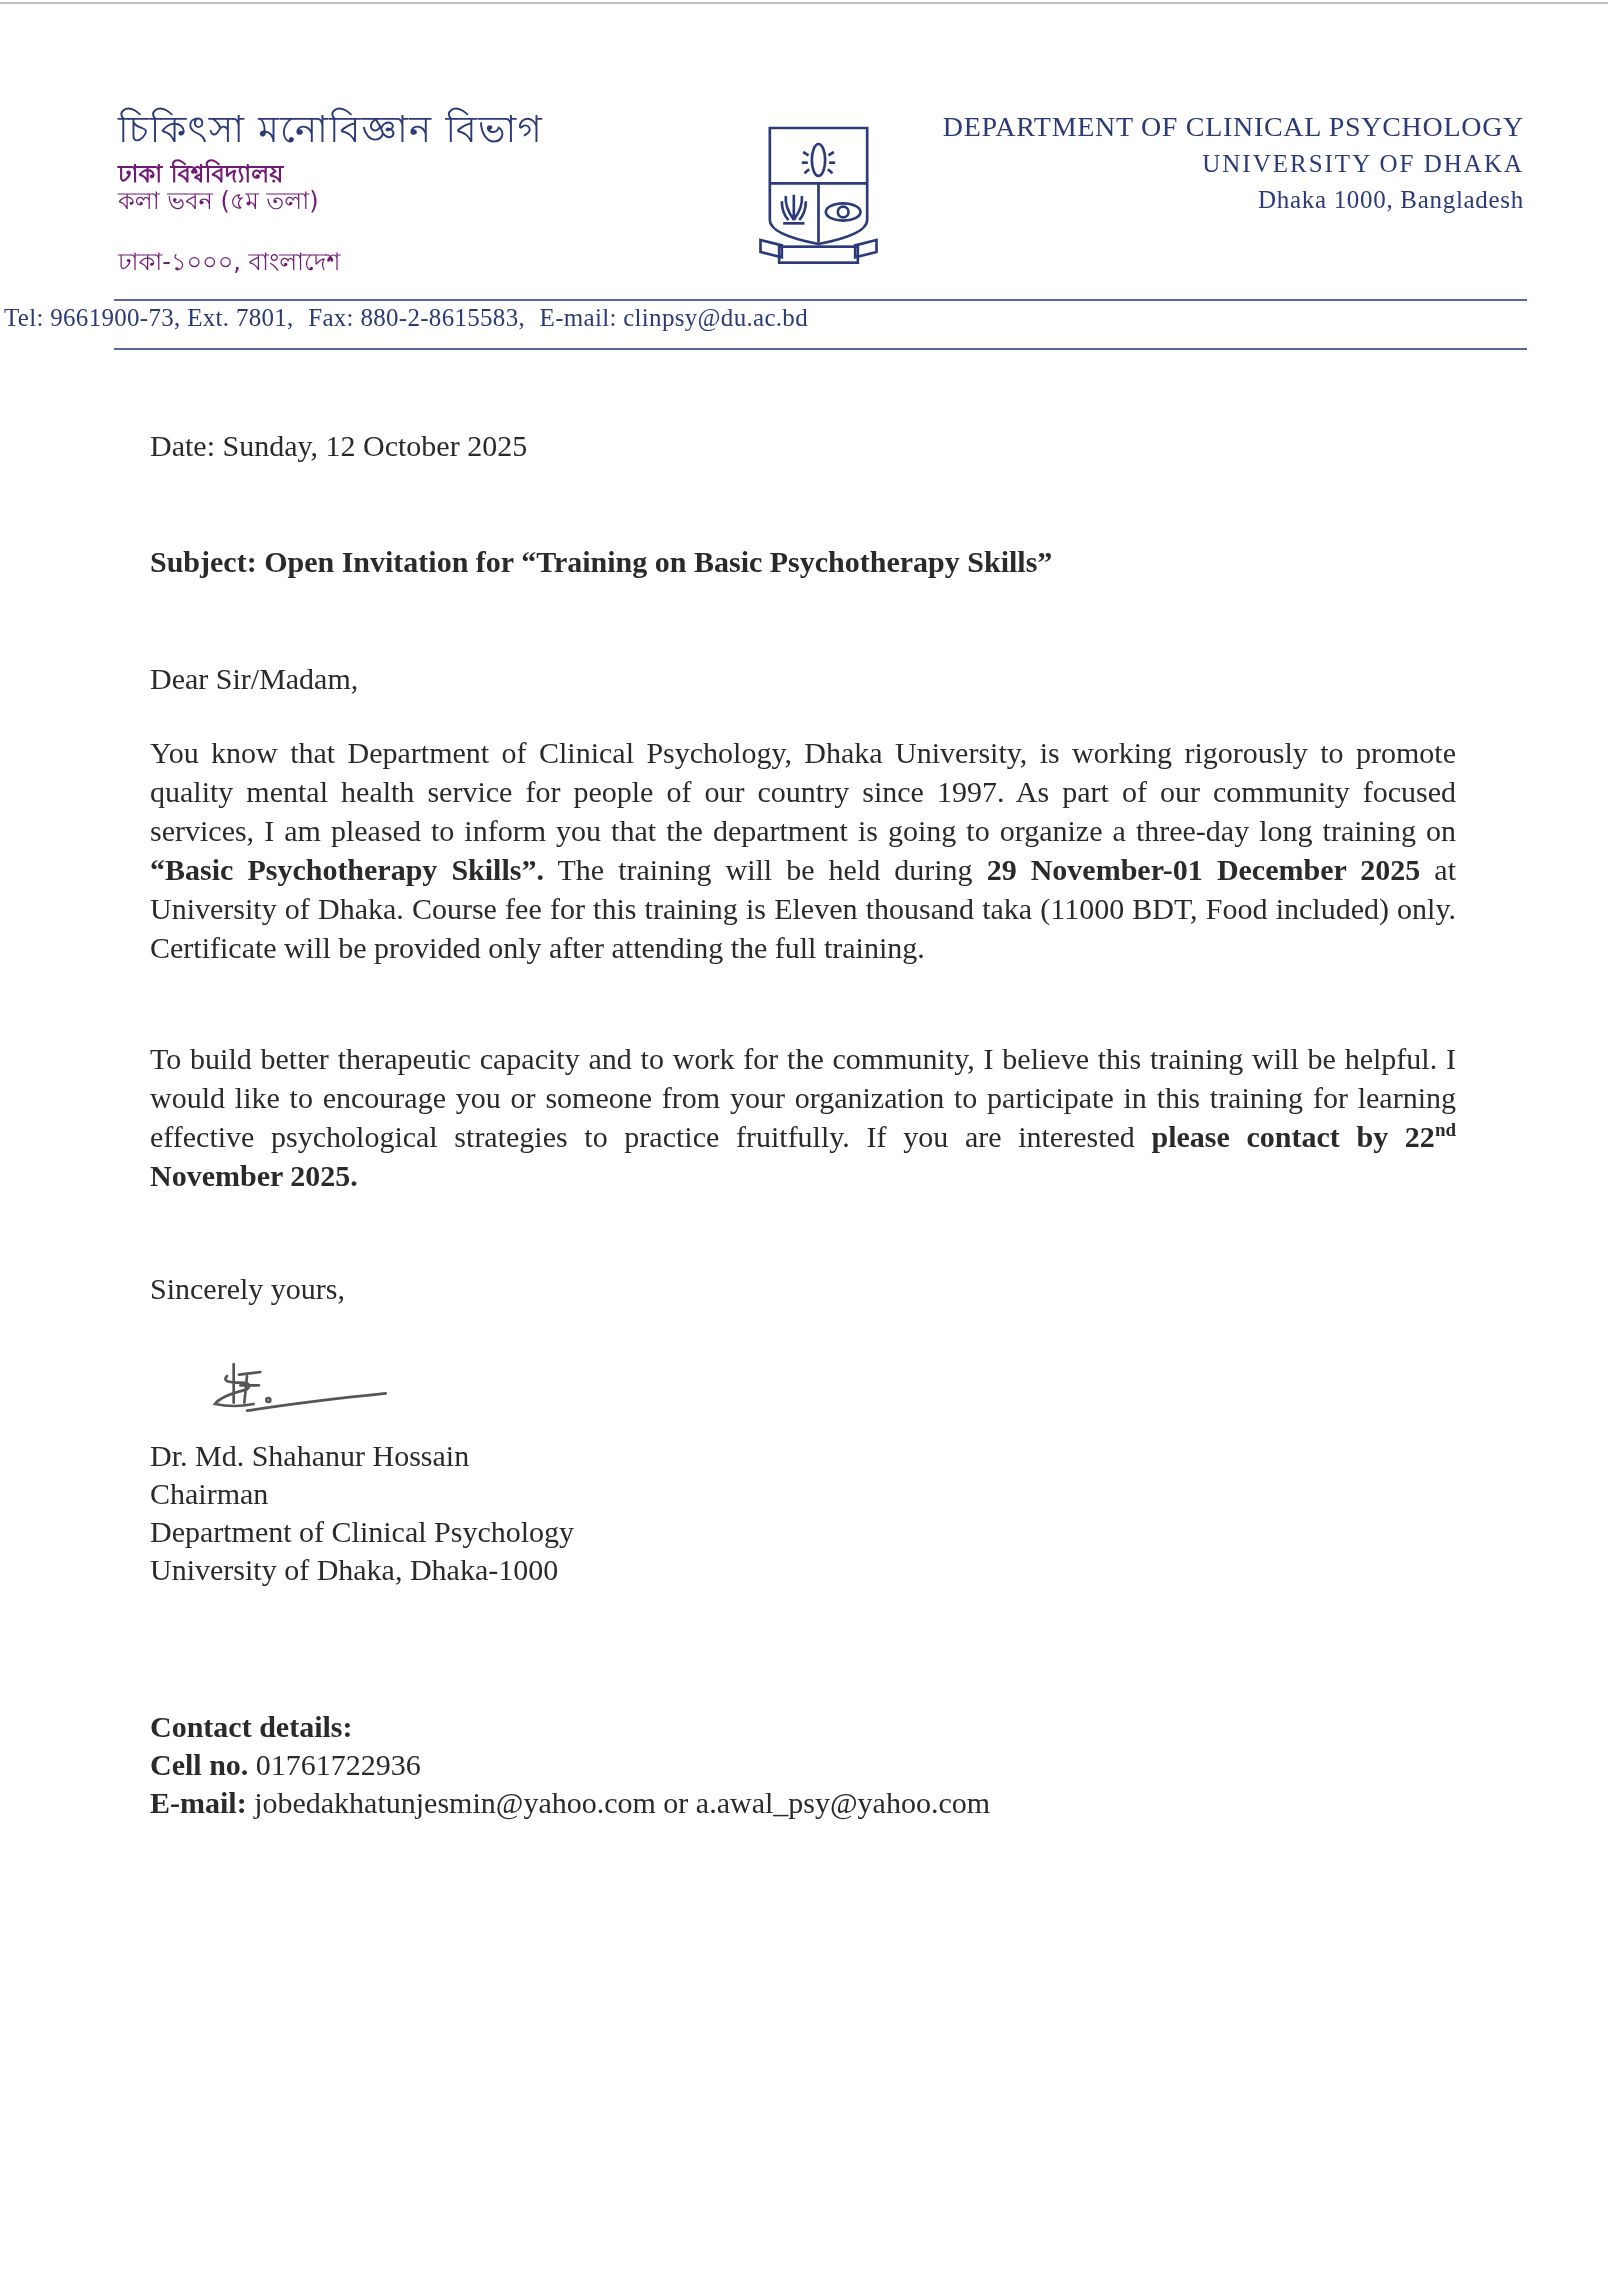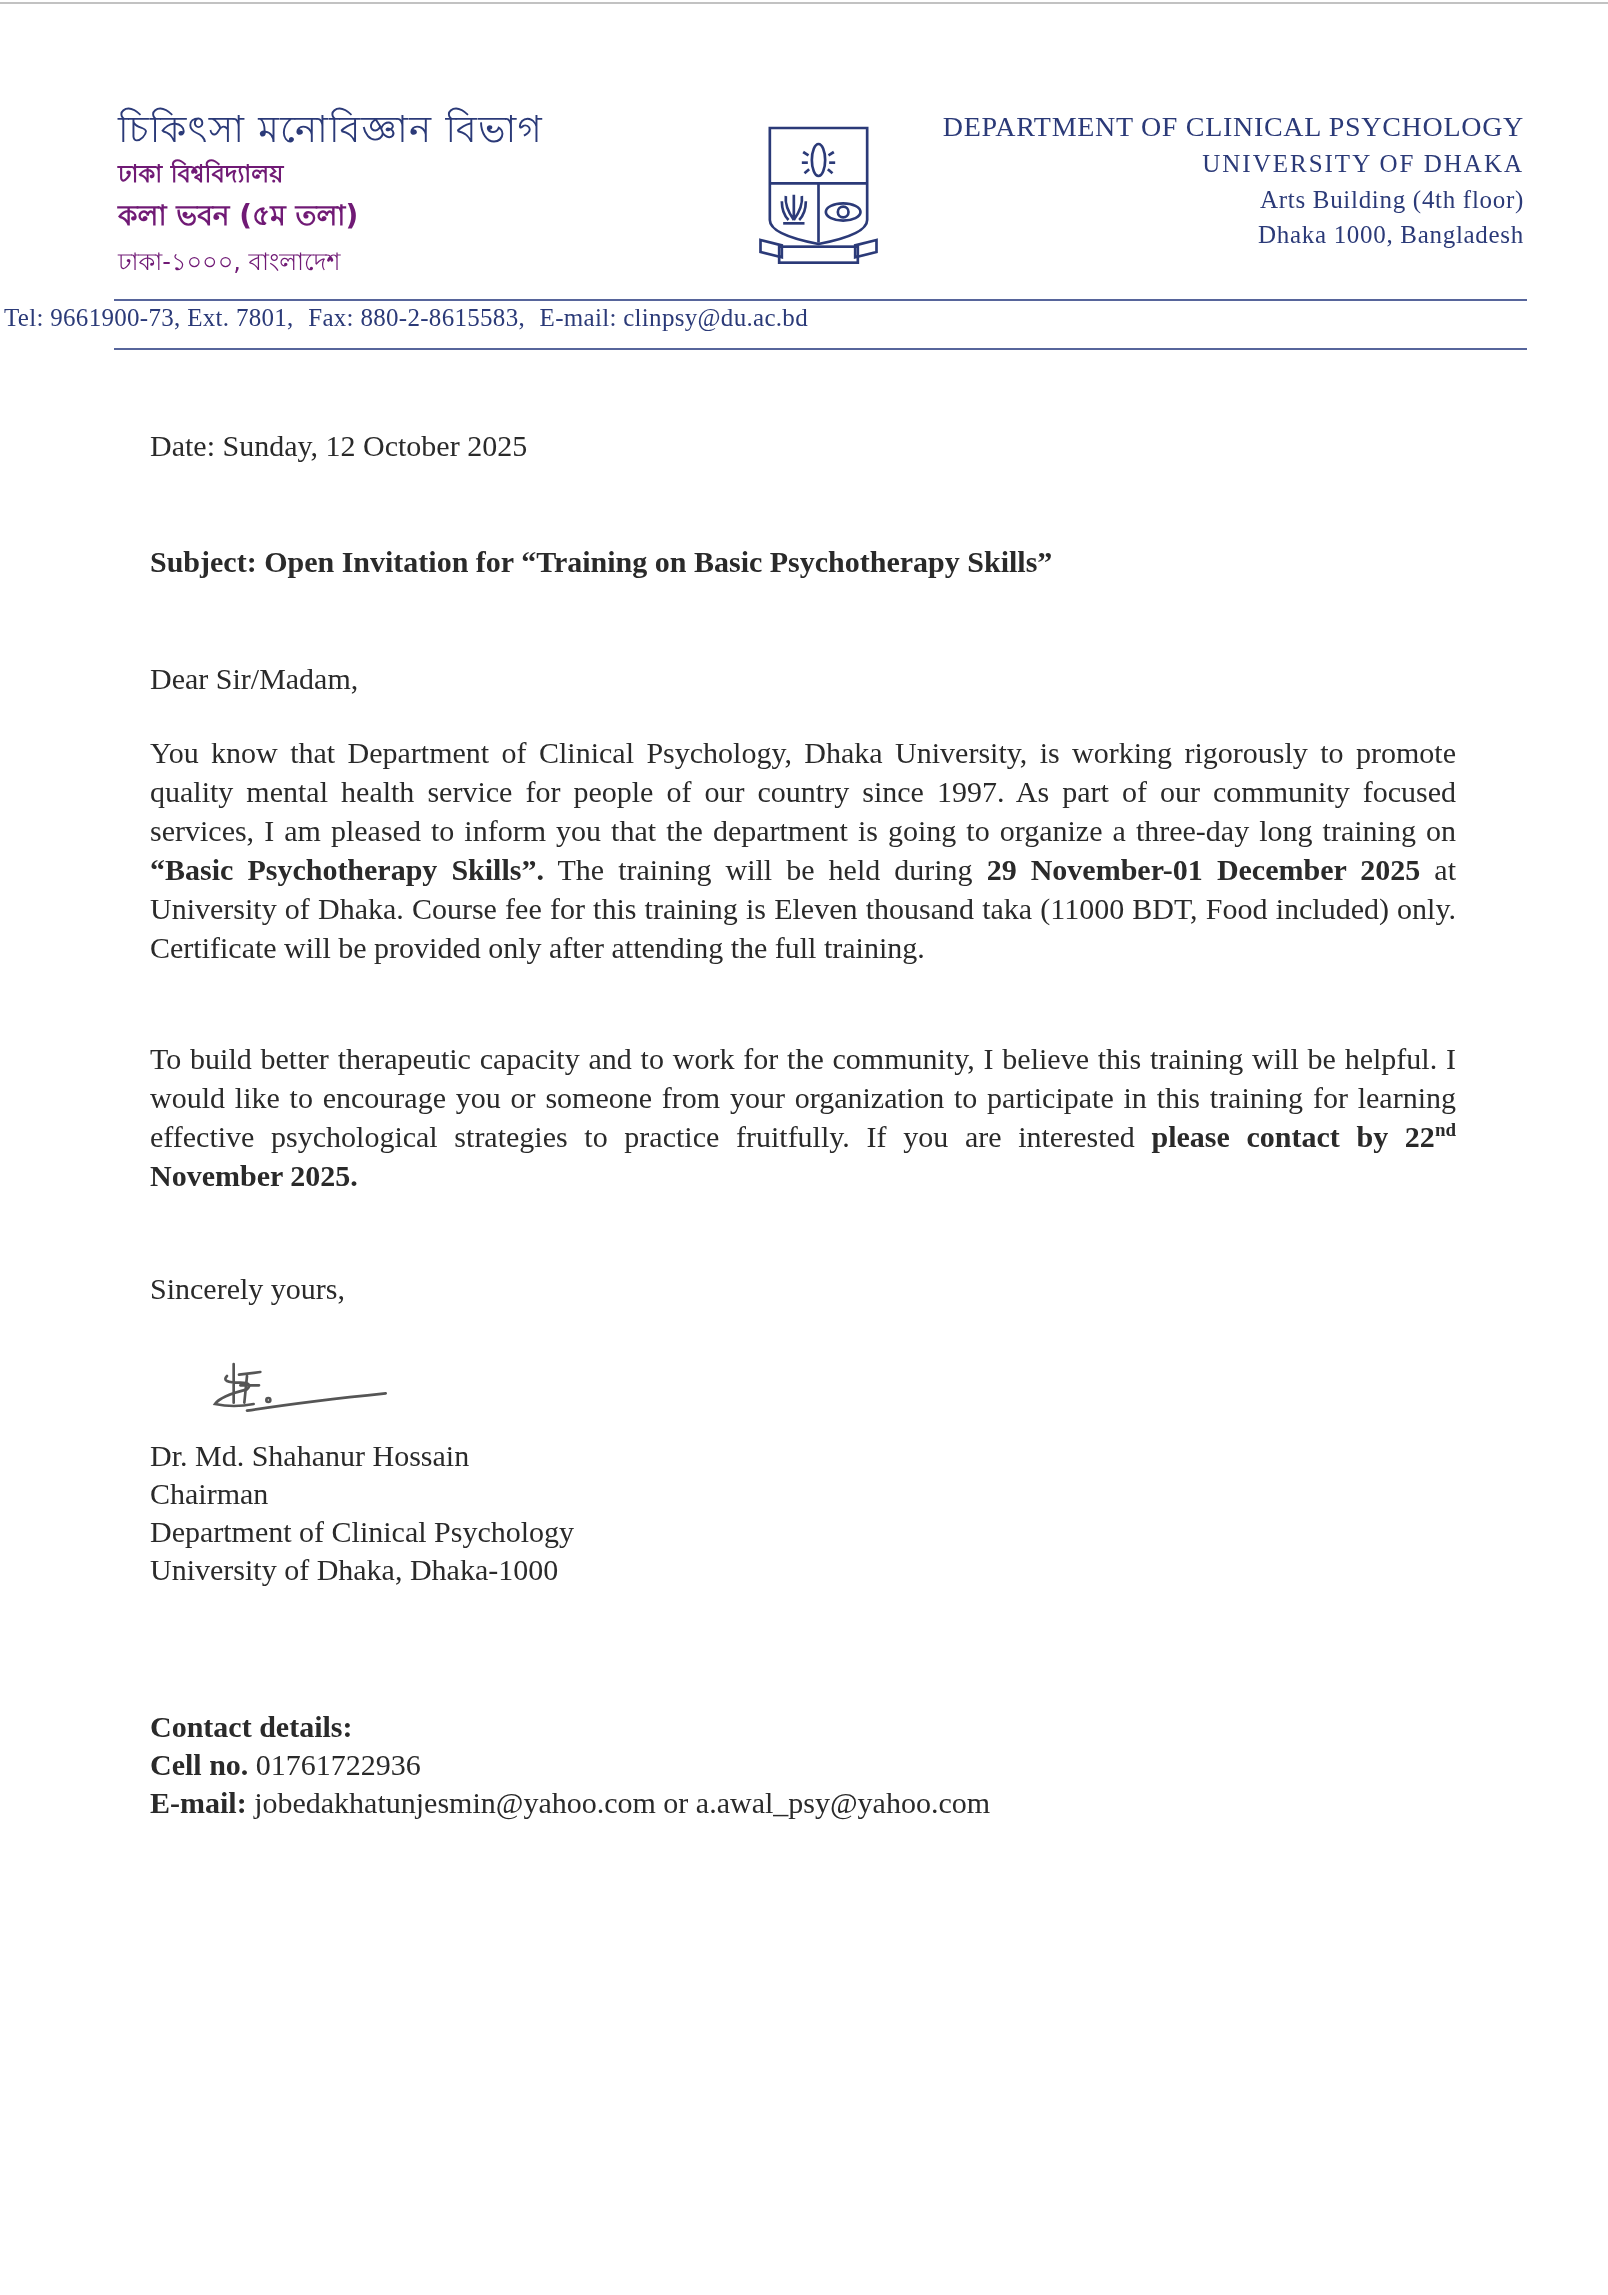--- a/index.html
+++ b/index.html
@@ -4,21 +4,21 @@
 <style>
   html, body { margin: 0; padding: 0; }
   body {
     width: 1609px; height: 2295px; background: #ffffff; position: relative; overflow: hidden;
     font-family: "Liberation Serif", "DejaVu Serif", serif; color: #2a2a2a;
   }
   .scan-edge { position: absolute; left: 0; top: 2px; width: 1609px; height: 2px; background: #9a9a9a; opacity: .6; }
   .bn-title { position: absolute; left: 118px; top: 100px; font-family: "DejaVu Sans", sans-serif; font-size: 37px; letter-spacing: 1.3px; color: #2b3a78; }
   .bn-line { position: absolute; left: 118px; font-family: "DejaVu Sans", sans-serif; color: #701a75; }
   .bn-1 { top: 155px; font-size: 24px; font-weight: bold; }
-  .bn-2 { top: 194px; font-size: 28px; font-weight: bold; }
+  .bn-2 { top: 182px; font-size: 24px; }
   .bn-3 { top: 235px; font-size: 24px; margin-top: 8px; }
 
   .crest { position: absolute; left: 755px; top: 120px; width: 127px; height: 150px; }
 
   .en-block { position: absolute; right: 85px; top: 107px; text-align: right; color: #2b3a78; font-family: "Liberation Serif", serif; }
   .en-1 { font-size: 28px; letter-spacing: 0.7px; line-height: 39px; }
   .en-2 { font-size: 25px; letter-spacing: 2px; line-height: 36px; }
   .en-3, .en-4 { font-size: 25px; letter-spacing: 0.7px; line-height: 35px; }
 
   .rule { position: absolute; left: 114px; width: 1413px; height: 2px; background: #3a4a8a; opacity: .85; }
@@ -70,21 +70,20 @@
     <ellipse cx="132" cy="138" rx="26" ry="13"></ellipse>
     <circle cx="132" cy="138" r="8"></circle>
     <path d="M8 180 L40 188 L40 206 L8 198 Z M182 180 L150 188 L150 206 L182 198 Z"></path>
     <rect x="36" y="190" width="118" height="24"></rect>
   </svg>
 </div>
 
 <div class="en-block">
   <div class="en-1">DEPARTMENT OF CLINICAL PSYCHOLOGY</div>
   <div class="en-2">UNIVERSITY OF DHAKA</div>
-  <div class="en-3">Arts Building (4th floor)</div>
   <div class="en-4">Dhaka 1000, Bangladesh</div>
 </div>
 
 <div class="rule rule-top"></div>
 <div class="contactline">
   <span>Tel: 9661900-73, Ext. 7801,</span>
   <span>Fax: 880-2-8615583,</span>
   <span>E-mail: clinpsy@du.ac.bd</span>
 </div>
 <div class="rule rule-bot"></div>

